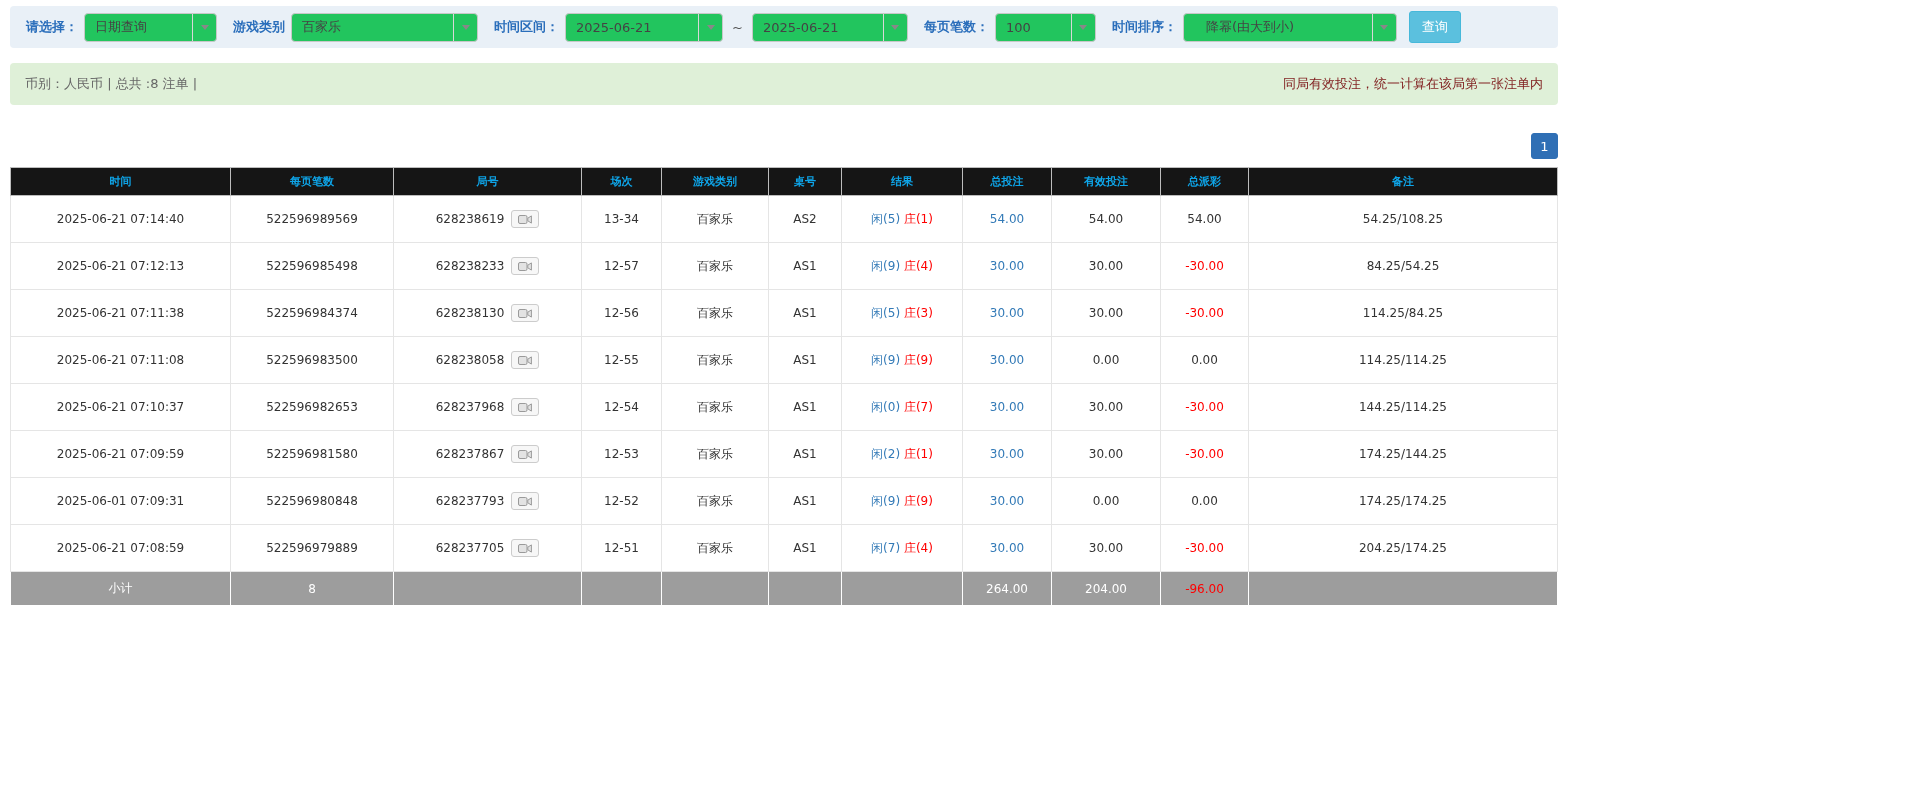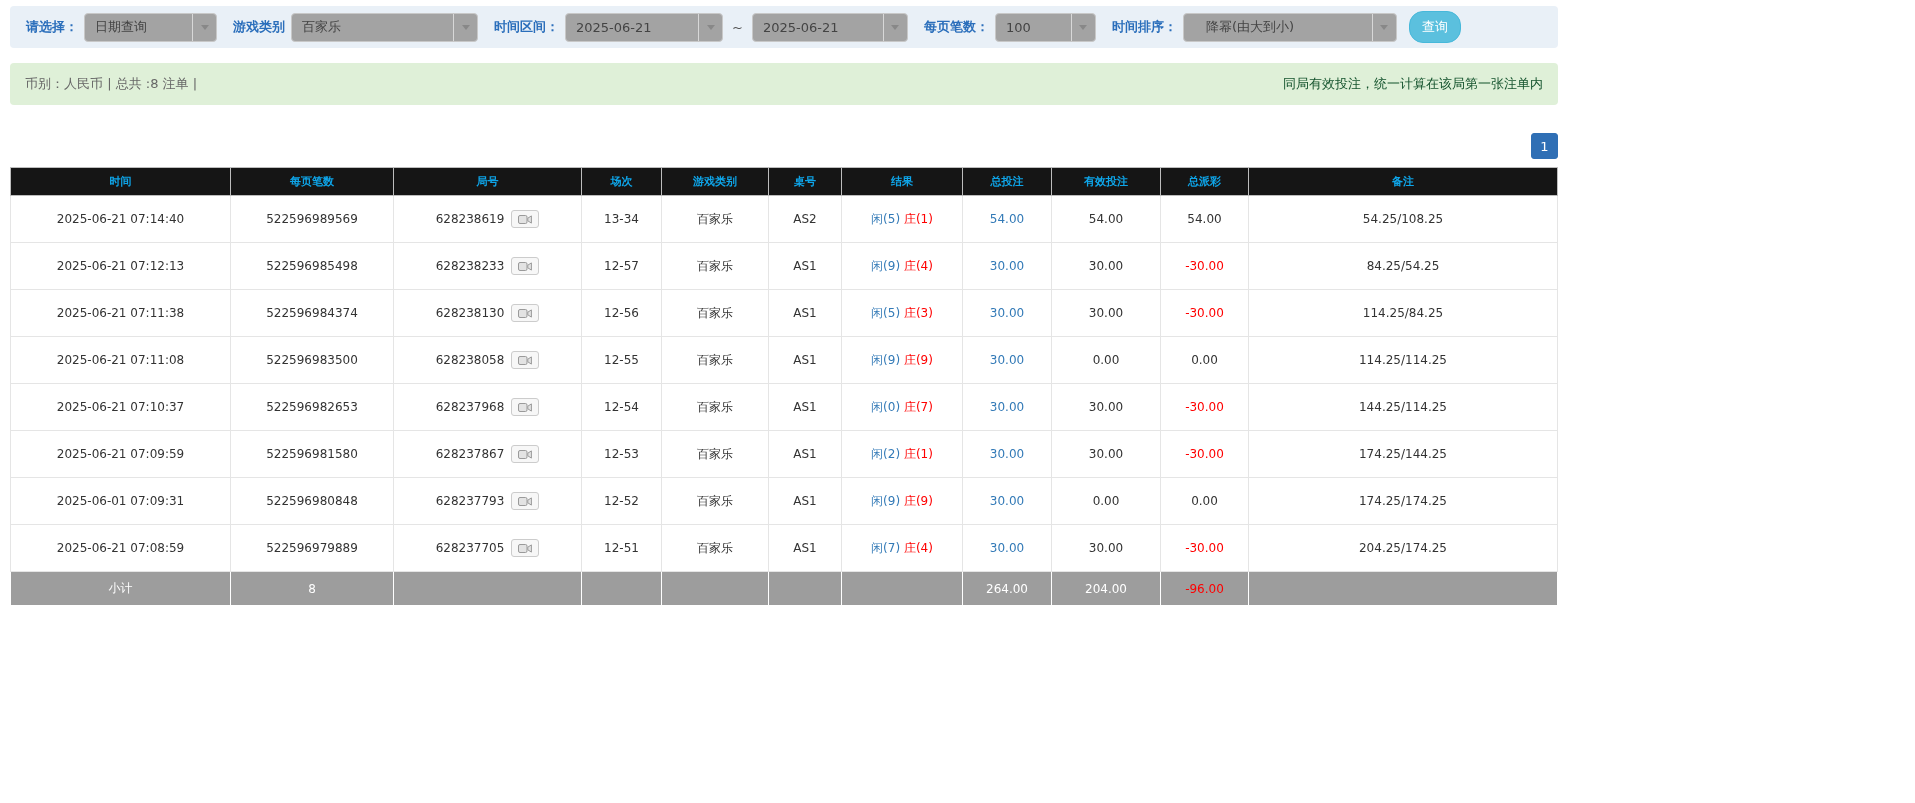--- a/index.html
+++ b/index.html
@@ -25,21 +25,21 @@
     height: 42px;
     padding: 0 16px;
     display: flex;
     align-items: center;
     gap: 6px;
     white-space: nowrap;
   }
   .flabel { color: #2a6ebb; font-size: 13px; font-weight: bold; }
   .flabel.gap { margin-left: 10px; }
   .dropdown {
-    background: #a3a3a3;
+    background: #22c55e;
     border: 1px solid #c8c8c8;
     border-radius: 4px;
     height: 29px;
     display: flex;
     align-items: center;
     justify-content: space-between;
     cursor: pointer;
   }
   .dd-value {
     padding: 0 10px;
@@ -64,41 +64,41 @@
     border-top: 5px solid #888;
   }
   .w1 { width: 133px; } .w2 { width: 187px; } .w3 { width: 158px; }
   .w4 { width: 156px; } .w5 { width: 101px; } .w6 { width: 214px; padding-left: 12px; }
   .tilde { color: #555; font-size: 13px; margin: 0 3px; }
   .search-btn {
     background: #5bc0de;
     border: 1px solid #46b8da;
     color: #fff;
     font-size: 13px;
-    border-radius: 14px;
+    border-radius: 3px;
     padding: 6px 12px;
     cursor: pointer;
     margin-left: 6px;
     font-family: inherit;
   }
 
   
   .summary-bar {
     background: #dff0d8;
     border-radius: 4px;
     margin-top: 15px;
     padding: 12px 15px;
     display: flex;
     justify-content: space-between;
     align-items: center;
     font-size: 13px;
     gap: 44px;
   }
   .summary-left { color: #666; }
-  .summary-right { color: #14532d; }
+  .summary-right { color: #7f1d1d; }
 
   
   .pagination { display: flex; justify-content: flex-end; margin: 28px 0 8px 0; }
   .page-btn {
     background: #2f6fb5;
     border: 1px solid #2f6fb5;
     color: #fff;
     border-radius: 3px;
     min-width: 27px;
     height: 26px;

